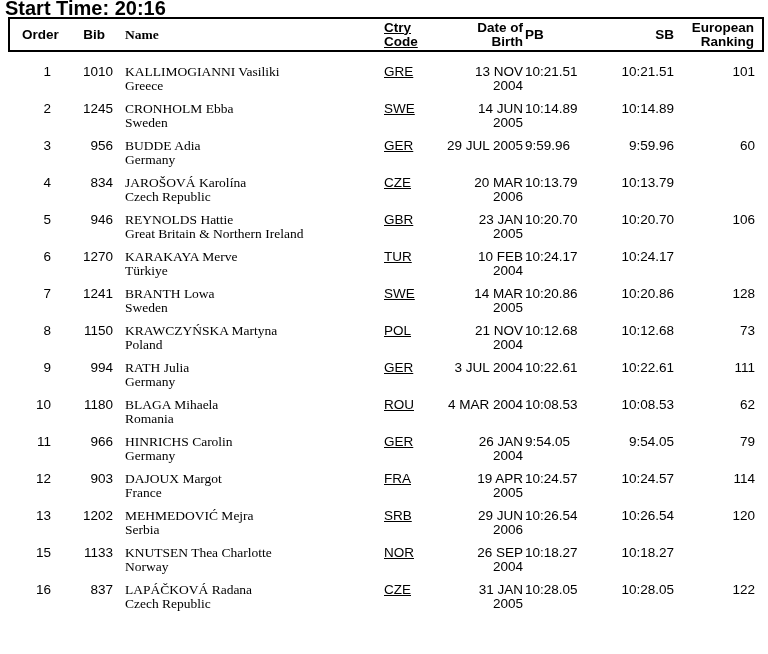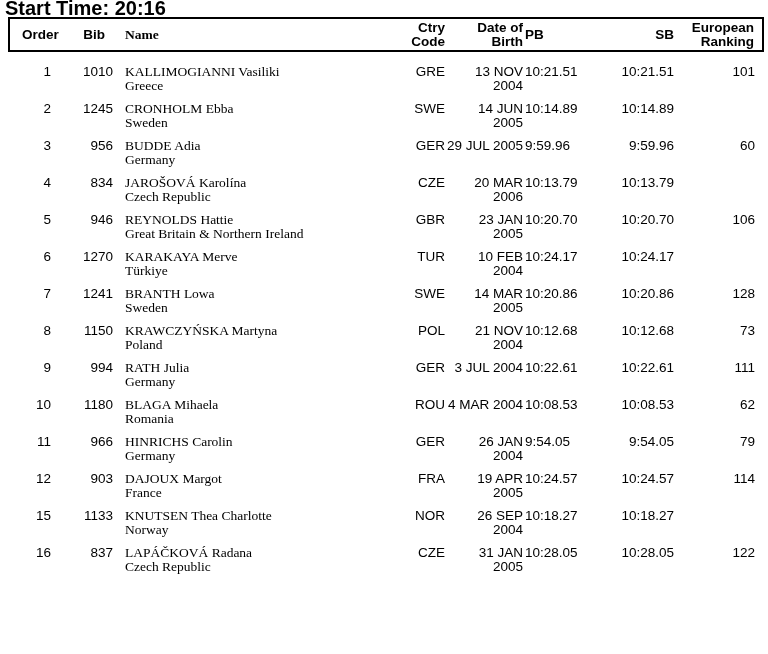--- a/index.html
+++ b/index.html
@@ -55,21 +55,21 @@
     line-height: 14px;
   }
   tbody tr:first-child td { padding-top: 13px; }
 
   
   th.col-order { text-align: left;  padding-left: 12px; margin-left: 10px; }
   td.col-order { text-align: right; padding-right: 8px; }
   th.col-bib   { text-align: right; padding-right: 10px; }
   td.col-bib   { text-align: right; padding-right: 2px; }
   th.col-name, td.col-name { text-align: left; padding-left: 10px; font-family: Liberation Serif, serif; }
-  th.col-ctry, td.col-ctry { text-align: right; padding-left: 5px; }
+  th.col-ctry, td.col-ctry { text-align: left; padding-left: 5px; text-decoration: underline; }
   th.col-dob,  td.col-dob  { text-align: right; padding-right: 2px; }
   th.col-pb,   td.col-pb   { text-align: left; padding-right: 3px; }
   th.col-sb,   td.col-sb   { text-align: right; padding-right: 3px; }
   th.col-rank, td.col-rank { text-align: right; padding-right: 8px; }
 </style>
 </head>
 <body>
 
 <div class="page">
 
@@ -251,20 +251,33 @@
         <div>DAJOUX Margot</div>
         <div>France</div>
       </td>
       <td class="col-ctry">FRA</td>
       <td class="col-dob">19 APR 2005</td>
       <td class="col-pb">10:24.57</td>
       <td class="col-sb">10:24.57</td>
       <td class="col-rank">114</td>
     </tr>
         <tr>
+      <td class="col-order">13</td>
+      <td class="col-bib">1202</td>
+      <td class="col-name">
+        <div>MEHMEDOVIĆ Mejra</div>
+        <div>Serbia</div>
+      </td>
+      <td class="col-ctry">SRB</td>
+      <td class="col-dob">29 JUN 2006</td>
+      <td class="col-pb">10:26.54</td>
+      <td class="col-sb">10:26.54</td>
+      <td class="col-rank">120</td>
+    </tr>
+        <tr>
       <td class="col-order">15</td>
       <td class="col-bib">1133</td>
       <td class="col-name">
         <div>KNUTSEN Thea Charlotte</div>
         <div>Norway</div>
       </td>
       <td class="col-ctry">NOR</td>
       <td class="col-dob">26 SEP 2004</td>
       <td class="col-pb">10:18.27</td>
       <td class="col-sb">10:18.27</td>

